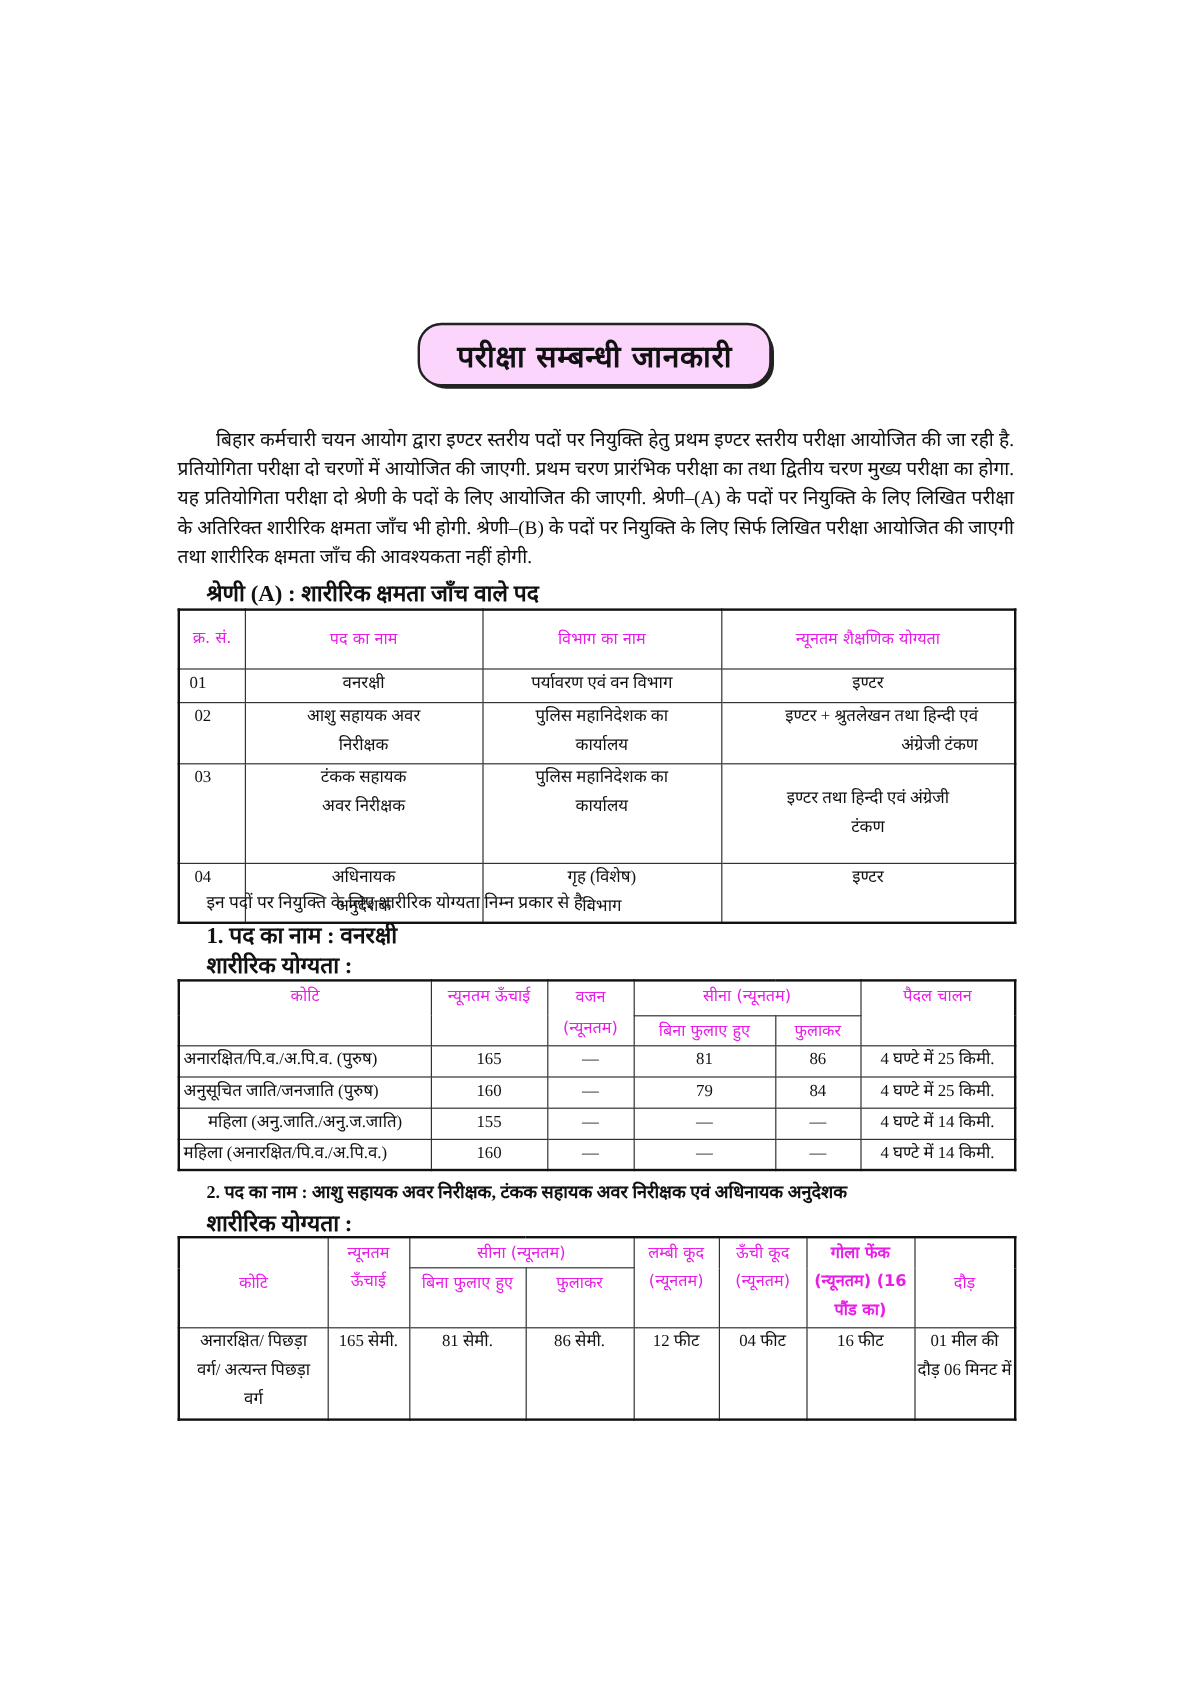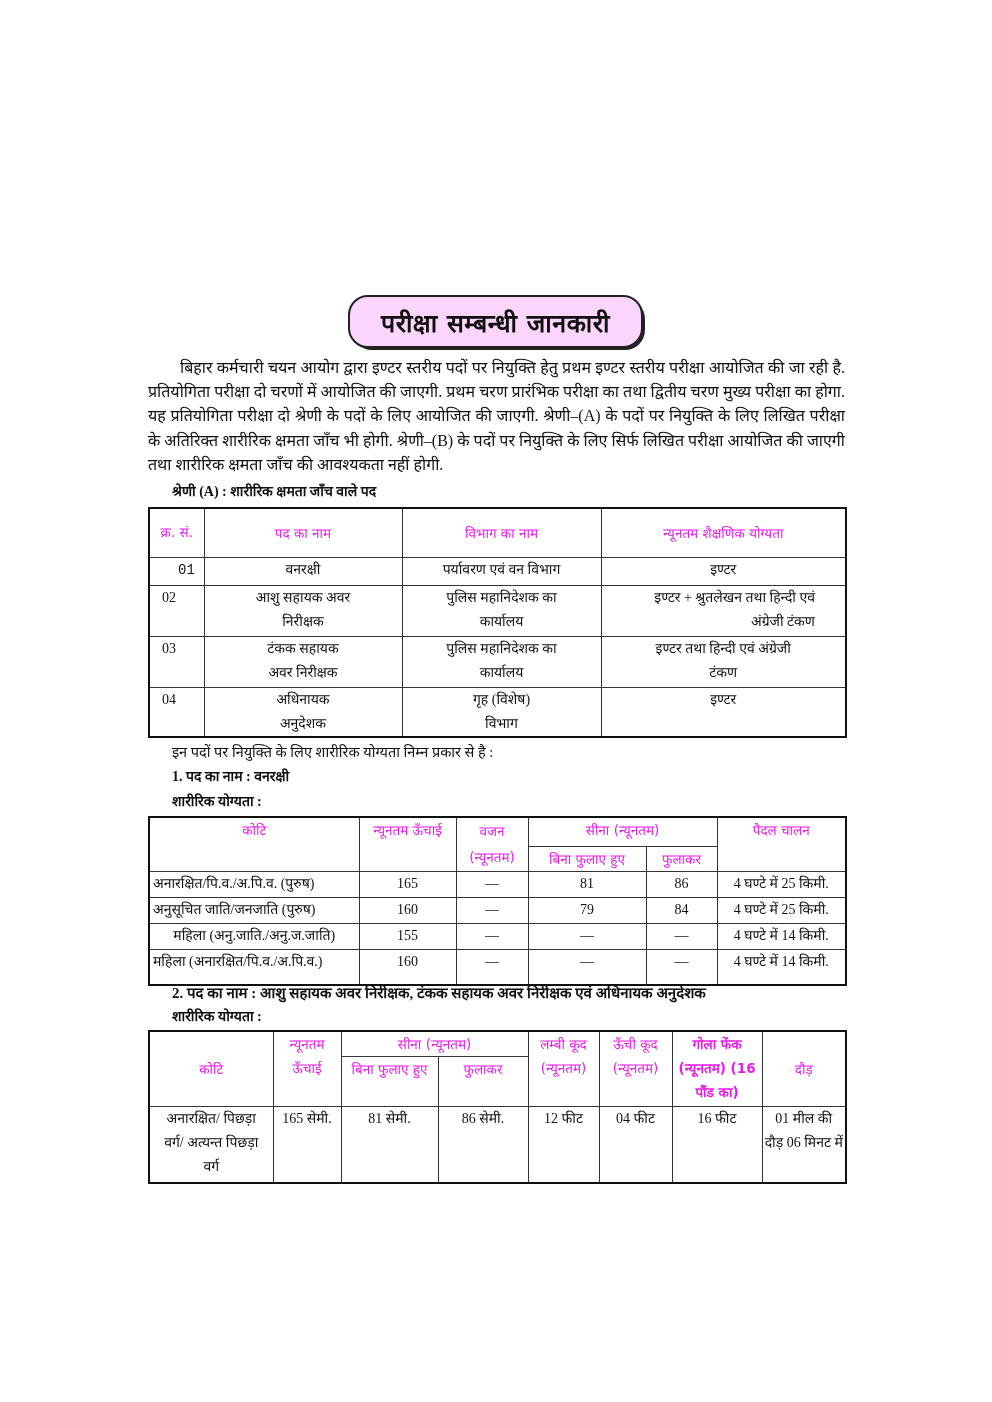--- a/index.html
+++ b/index.html
@@ -1,29 +1,29 @@
 <!DOCTYPE html>
 <html><head>
 <meta charset="utf-8">
 <style>
   html, body { margin:0; padding:0; background:#ffffff; }
   body { width:992px; height:1402px; position:relative; overflow:hidden;
          font-family:"DejaVu Serif","Liberation Serif",serif; color:#111; }
-  .title-wrap { position:absolute; left:348px; top:295px; width:297px; height:44px; }
+  .title-wrap { position:absolute; left:348px; top:269px; width:297px; height:44px; }
   .title-shadow { position:absolute; left:4px; top:4px; width:293px; height:51px;
                   border-radius:20px; background:#222; }
   .title-box { position:absolute; left:0; top:0; width:291px; height:49px;
                border:2px solid #222; border-radius:20px; background:#fbd5fb;
                display:flex; align-items:center; justify-content:center;
                font-family:"DejaVu Sans","Liberation Sans",sans-serif;
                font-size:25px; font-weight:bold; color:#111; letter-spacing:0.5px; }
   .para { position:absolute; left:148px; top:356px; width:697px;
           font-size:16px; line-height:24.2px; text-align:justify; text-indent:32px;
           font-family:"Liberation Serif","DejaVu Serif",serif; }
-  .heading { position:absolute; font-weight:bold; font-size:14px;
+  .heading { position:absolute; font-weight:bold; font-size:19px;
              font-family:"Liberation Serif","DejaVu Serif",serif; }
   .text { position:absolute; font-size:14.5px;
           font-family:"Liberation Serif","DejaVu Serif",serif; }
   table { position:absolute; border-collapse:collapse; border:2px solid #111;
           font-family:"Liberation Serif","DejaVu Serif",serif; font-size:14px; table-layout:fixed; }
   td, th { border:1px solid #333; padding:0 3px; vertical-align:top; text-align:center; line-height:24px; }
   th { color:#e81ee8; font-weight:normal; font-family:"DejaVu Sans","Liberation Sans",sans-serif; font-size:13.5px; }
   .cell-left { text-align:left; }
   .mid { vertical-align:middle; }
   .nowrap { white-space:nowrap; }
@@ -48,36 +48,36 @@
       <col style="width:245px">
     </colgroup>
   <tbody>
       <tr style="height:49px;">
     <th class="mid" style="line-height:21px;">क्र. सं.</th>
     <th class="mid">पद का नाम</th>
     <th class="mid">विभाग का नाम</th>
     <th class="mid">न्यूनतम शैक्षणिक योग्यता</th>
   </tr>
   <tr style="height:28px;">
-    <td class="cell-left" style="padding-left:28px;font-family:Liberation Mono, monospace;">01</td>
+    <td class="cell-left" style="padding-left:8px;">01</td>
     <td>वनरक्षी</td>
     <td>पर्यावरण एवं वन विभाग</td>
     <td>इण्टर</td>
   </tr>
   <tr style="height:51px;padding-left:26px;">
     <td class="cell-left" style="padding-left:12px;">02</td>
     <td style="padding:0 40px;">आशु सहायक अवर निरीक्षक</td>
     <td style="padding:0 40px;">पुलिस महानिदेशक का कार्यालय</td>
     <td style="padding:0 30px;text-align:right;">इण्टर + श्रुतलेखन तथा हिन्दी एवं अंग्रेजी टंकण</td>
   </tr>
   <tr style="height:51px;">
     <td class="cell-left" style="padding-left:12px;">03</td>
     <td style="padding:0 55px;">टंकक सहायक अवर निरीक्षक</td>
     <td style="padding:0 40px;">पुलिस महानिदेशक का कार्यालय</td>
-    <td style="padding:0 50px;">इण्टर तथा हिन्दी एवं अंग्रेजी टंकण</td>
+    <td style="padding:17px 50px;">इण्टर तथा हिन्दी एवं अंग्रेजी टंकण</td>
   </tr>
   <tr style="height:36px;">
     <td class="cell-left" style="padding-left:12px;">04</td>
     <td style="padding:0 60px;">अधिनायक अनुदेशक</td>
     <td style="padding:0 55px;">गृह (विशेष) विभाग</td>
     <td>इण्टर</td>
   </tr>
 </tbody>
   </table>
 
@@ -123,21 +123,21 @@
     <td class="nowrap">4 घण्टे में 25 किमी.</td>
   </tr>
   <tr style="height:26px;">
     <td class="nowrap">महिला (अनु.जाति./अनु.ज.जाति)</td>
     <td>155</td>
     <td>—</td>
     <td>—</td>
     <td>—</td>
     <td class="nowrap">4 घण्टे में 14 किमी.</td>
   </tr>
-  <tr style="height:36px;">
+  <tr style="height:26px;">
     <td class="cell-left nowrap">महिला (अनारक्षित/पि.व./अ.पि.व.)</td>
     <td>160</td>
     <td>—</td>
     <td>—</td>
     <td>—</td>
     <td class="nowrap">4 घण्टे में 14 किमी.</td>
   </tr>
 </tbody>
   </table>
 

